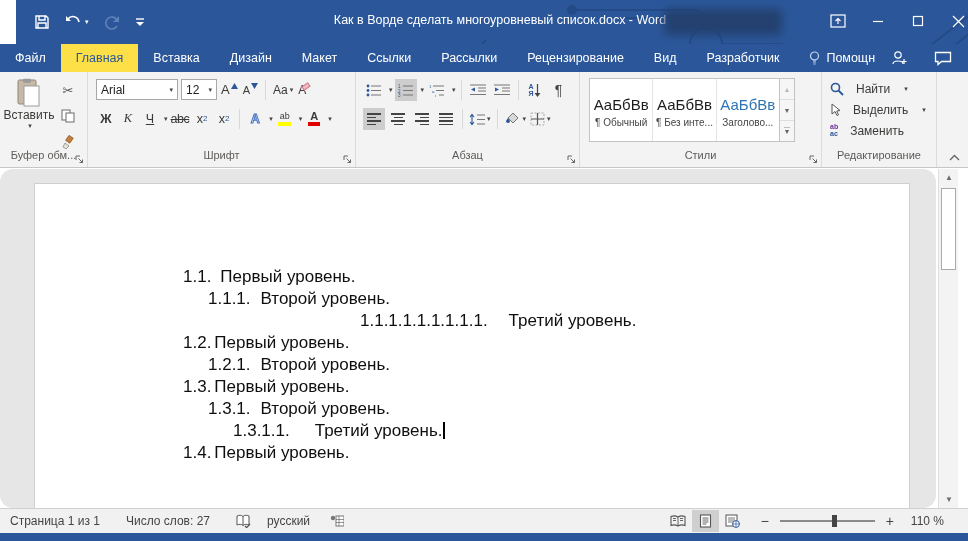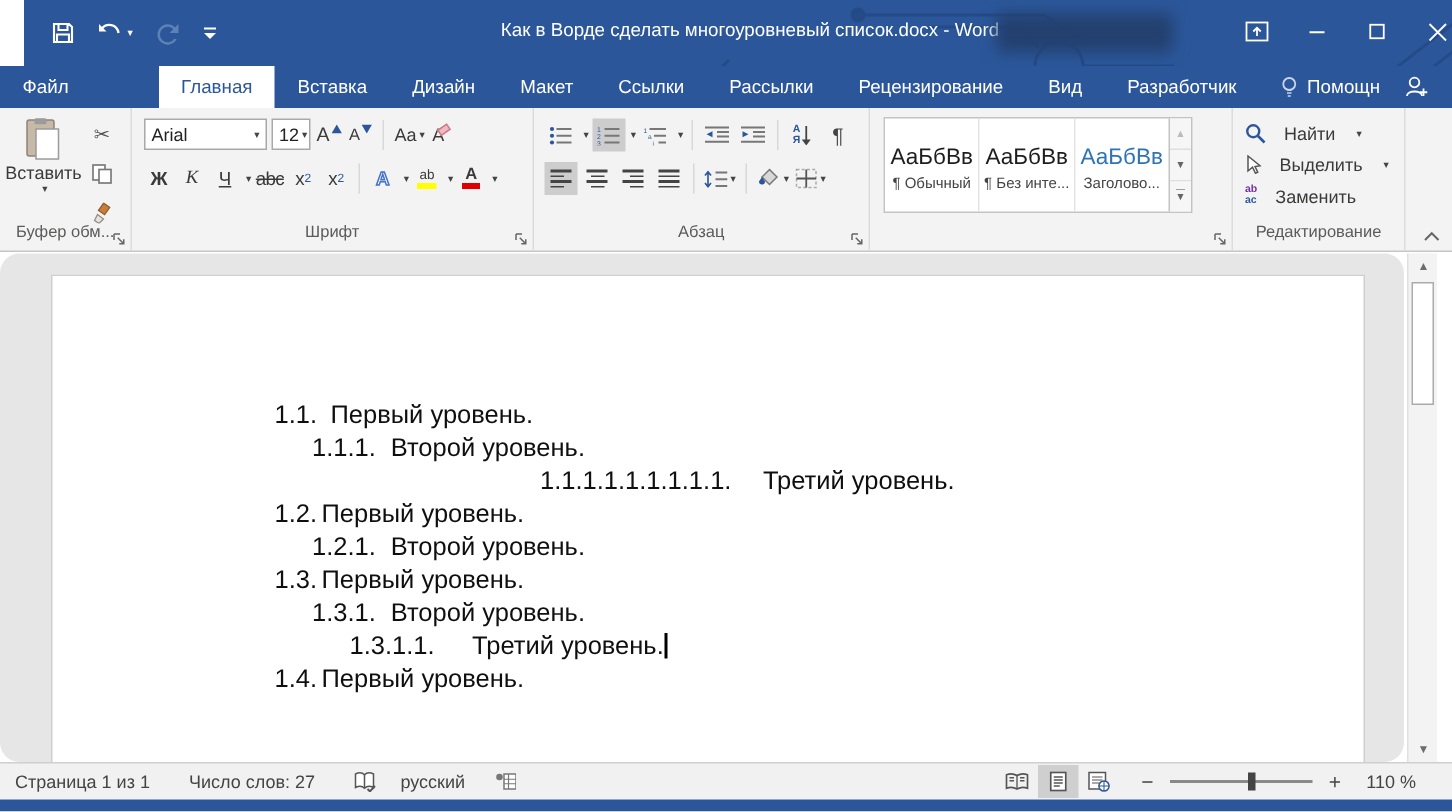--- a/index.html
+++ b/index.html
@@ -14,21 +14,21 @@
   .qbtn.disabled { opacity:.45; }
   .car-w { font-size:7px; color:#fff; margin-left:3px; }
   .wtitle { position:absolute; left:484px; top:13px; transform:translateX(-50%); color:#fff; font-size:12.5px; white-space:nowrap; z-index:2; }
   .userblur { position:absolute; left:648px; top:9px; width:118px; height:26px; background:#23406f; filter:blur(5px); border-radius:4px; z-index:2; }
   .wincontrols { position:absolute; right:6px; top:6px; display:flex; z-index:2; }
   .winbtn { width:40px; height:30px; display:flex; align-items:center; justify-content:center; color:#fff; }
 
   
   .tabrow { position:absolute; left:0; top:44px; width:968px; height:28px; background:#2b579a; display:flex; align-items:stretch; z-index:1; }
   .tab { padding:0 15px; display:flex; align-items:center; color:#fff; font-size:12.5px; white-space:nowrap; cursor:default; }
-  .tab.active { background:#ffffff; color:#2b579a;margin-left:45px; }
+  .tab.active { background:#fde047; color:#2b579a; }
   .tab.tellme { color:#ffffff; gap:6px; }
   .tabicons { margin-left:auto; display:flex; align-items:center; gap:26px; padding-right:26px; }
 
   
   .ribbon { position:absolute; left:0; top:72px; width:968px; height:96px; background:#f3f3f3; border-bottom:1px solid #c6c6c6; display:flex; z-index:1; }
   .rgroup { position:relative; height:95px; border-right:1px solid #dcdcdc; }
   .gfooter { position:absolute; left:0; right:0; bottom:2px; height:16px; font-size:11px; color:#5d5b59; text-align:center; white-space:nowrap; overflow:hidden; }
   .launcher { position:absolute; right:3px; bottom:3px; }
   .car { font-size:7px; color:#444; margin-left:2px; }
   .rbtn { display:inline-flex; align-items:center; justify-content:center; border:1px solid transparent; color:#3b3a39; }
@@ -38,21 +38,21 @@
   .g-clip { width:88px; }
   .pastebtn { position:absolute; left:6px; top:6px; width:46px; height:68px; display:flex; flex-direction:column; align-items:center; font-size:12px; color:#3b3a39; }
   .clipcol { position:absolute; left:56px; top:8px; display:flex; flex-direction:column; gap:6px; }
   .clipcol .rbtn { width:24px; height:20px; }
 
   
   .g-font { width:268px; padding:7px 0 0 8px; }
   .fontrow1 { display:flex; align-items:center; gap:3px; }
   .combo { background:#fff; border:1px solid #a8a8a8; height:21px; display:flex; align-items:center; font-size:12px; color:#222; padding:0 4px; justify-content:space-between; }
   .fname { width:82px; }
-  .fsize { width:26px; }
+  .fsize { width:36px; }
   .fontrow2 { display:flex; align-items:center; margin-top:8px; gap:2px; }
   .fontrow2 .rbtn { min-width:20px; height:21px; font-size:12.5px; }
   .vsep { width:1px; height:20px; background:#d8d8d8; margin:0 3px; }
   .bold-k { font-weight:bold; }
   .ital-k { font-style:italic; font-family:"Liberation Serif",serif; }
   .und-k { text-decoration:underline; }
   .strike-k { text-decoration:line-through; font-size:11px; letter-spacing:-.5px; }
   .subsup b { color:#2b579a; font-weight:normal; font-size:8px; }
   .fx-a { color:#fff; -webkit-text-stroke:1px #4472c4; font-weight:bold; font-size:13px; }
   .hl-ic, .fc-ic { display:flex; flex-direction:column; align-items:center; line-height:10px; }
@@ -444,20 +444,21 @@
         <div class="styentry" style="border-right:none;">
           <span class="stypre blue">АаБбВв</span>
           <span class="styname">Заголово...</span>
         </div>
         <div class="gscroll">
           <div style="color:#bbb;">▲</div>
           <div>▼</div>
           <div>▼<span style="position:absolute;margin-top:-8px;font-size:6px;">―</span></div>
         </div>
       </div>
+      <div class="gfooter"><span>Стили</span></div>
       <svg class="launcher" width="9" height="9" viewBox="0 0 9 9">
           <path d="M1 1 h4 M1 1 v4 M3.5 3.5 l4 4 M7.5 4.5 v3 h-3" fill="none" stroke="#666" stroke-width="1"></path>
         </svg>
     </div>
 
     <div class="rgroup g-edit">
       <div class="edrow">
         <svg width="14" height="14" viewBox="0 0 14 14">
             <circle cx="5.5" cy="5.5" r="4" fill="none" stroke="#2b579a" stroke-width="1.6"></circle>
             <path d="M8.5 8.5 L13 13" stroke="#2b579a" stroke-width="1.8"></path>

